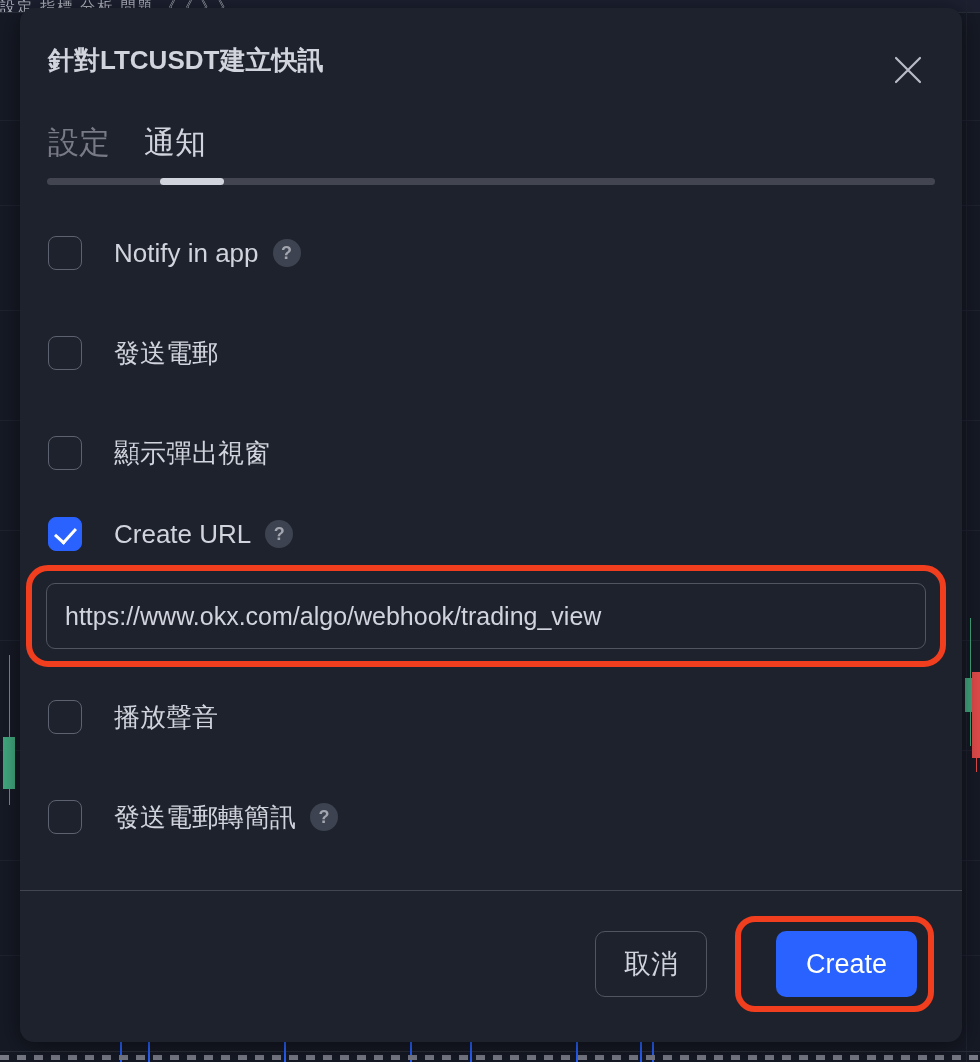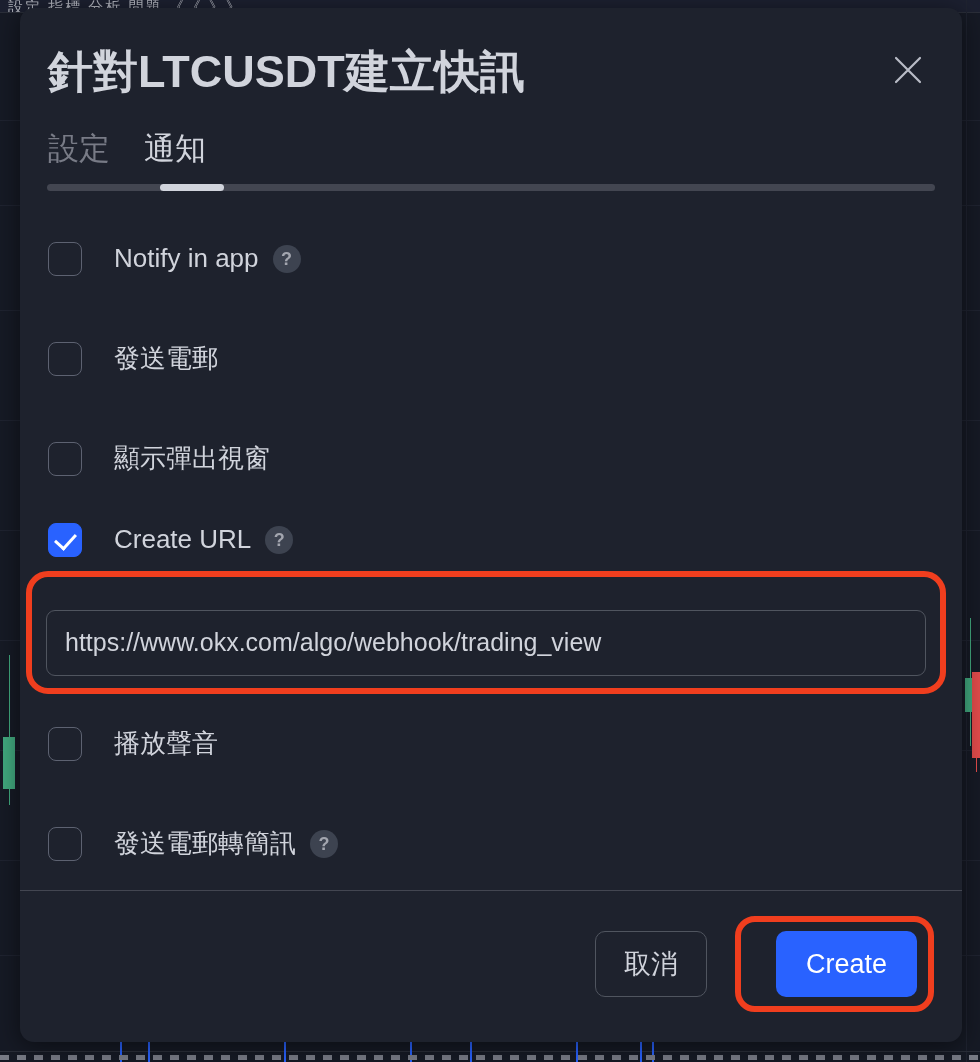--- a/index.html
+++ b/index.html
@@ -30,21 +30,20 @@
     position: absolute;
     top: 0; left: 0; right: 0;
     height: 13px;
     background: #1c2030;
     border-bottom: 1px solid #2a2e39;
     overflow: hidden;
     color: #b2b5be;
     font-size: 15px;
     line-height: 13px;
     white-space: nowrap;
-    padding-left: 8px;
     letter-spacing: 2px;
   }
   .grid-line {
     position: absolute;
     left: 0; right: 0;
     height: 1px;
     background: #1f2330;
   }
   .grid-v {
     position: absolute;
@@ -107,21 +106,21 @@
 
   
   .modal-header {
     display: flex;
     align-items: flex-start;
     justify-content: space-between;
     padding: 38px 32px 0 28px;
     flex: 0 0 auto;
   }
   .modal-title {
-    font-size: 45px;
+    font-size: 26px;
     font-weight: 700;
     color: #d1d4dc;
     line-height: 1.15;
     letter-spacing: 0px;
   }
   .close-btn {
     width: 44px;
     height: 44px;
     display: flex;
     align-items: center;
@@ -254,21 +253,20 @@
     width: 100%;
     height: 66px;
     background: #1e222d;
     border: 1.5px solid #50555f;
     border-radius: 9px;
     color: #d1d4dc;
     font-size: 25px;
     font-family: inherit;
     padding: 0 18px;
     outline: none;
-    margin-top: 21px;
   }
   .url-input::placeholder { color: #787b86; }
 
   
   .modal-footer {
     flex: 0 0 auto;
     border-top: 1px solid #434651;
     padding: 25px 28px 30px 28px;
     display: flex;
     justify-content: flex-end;

